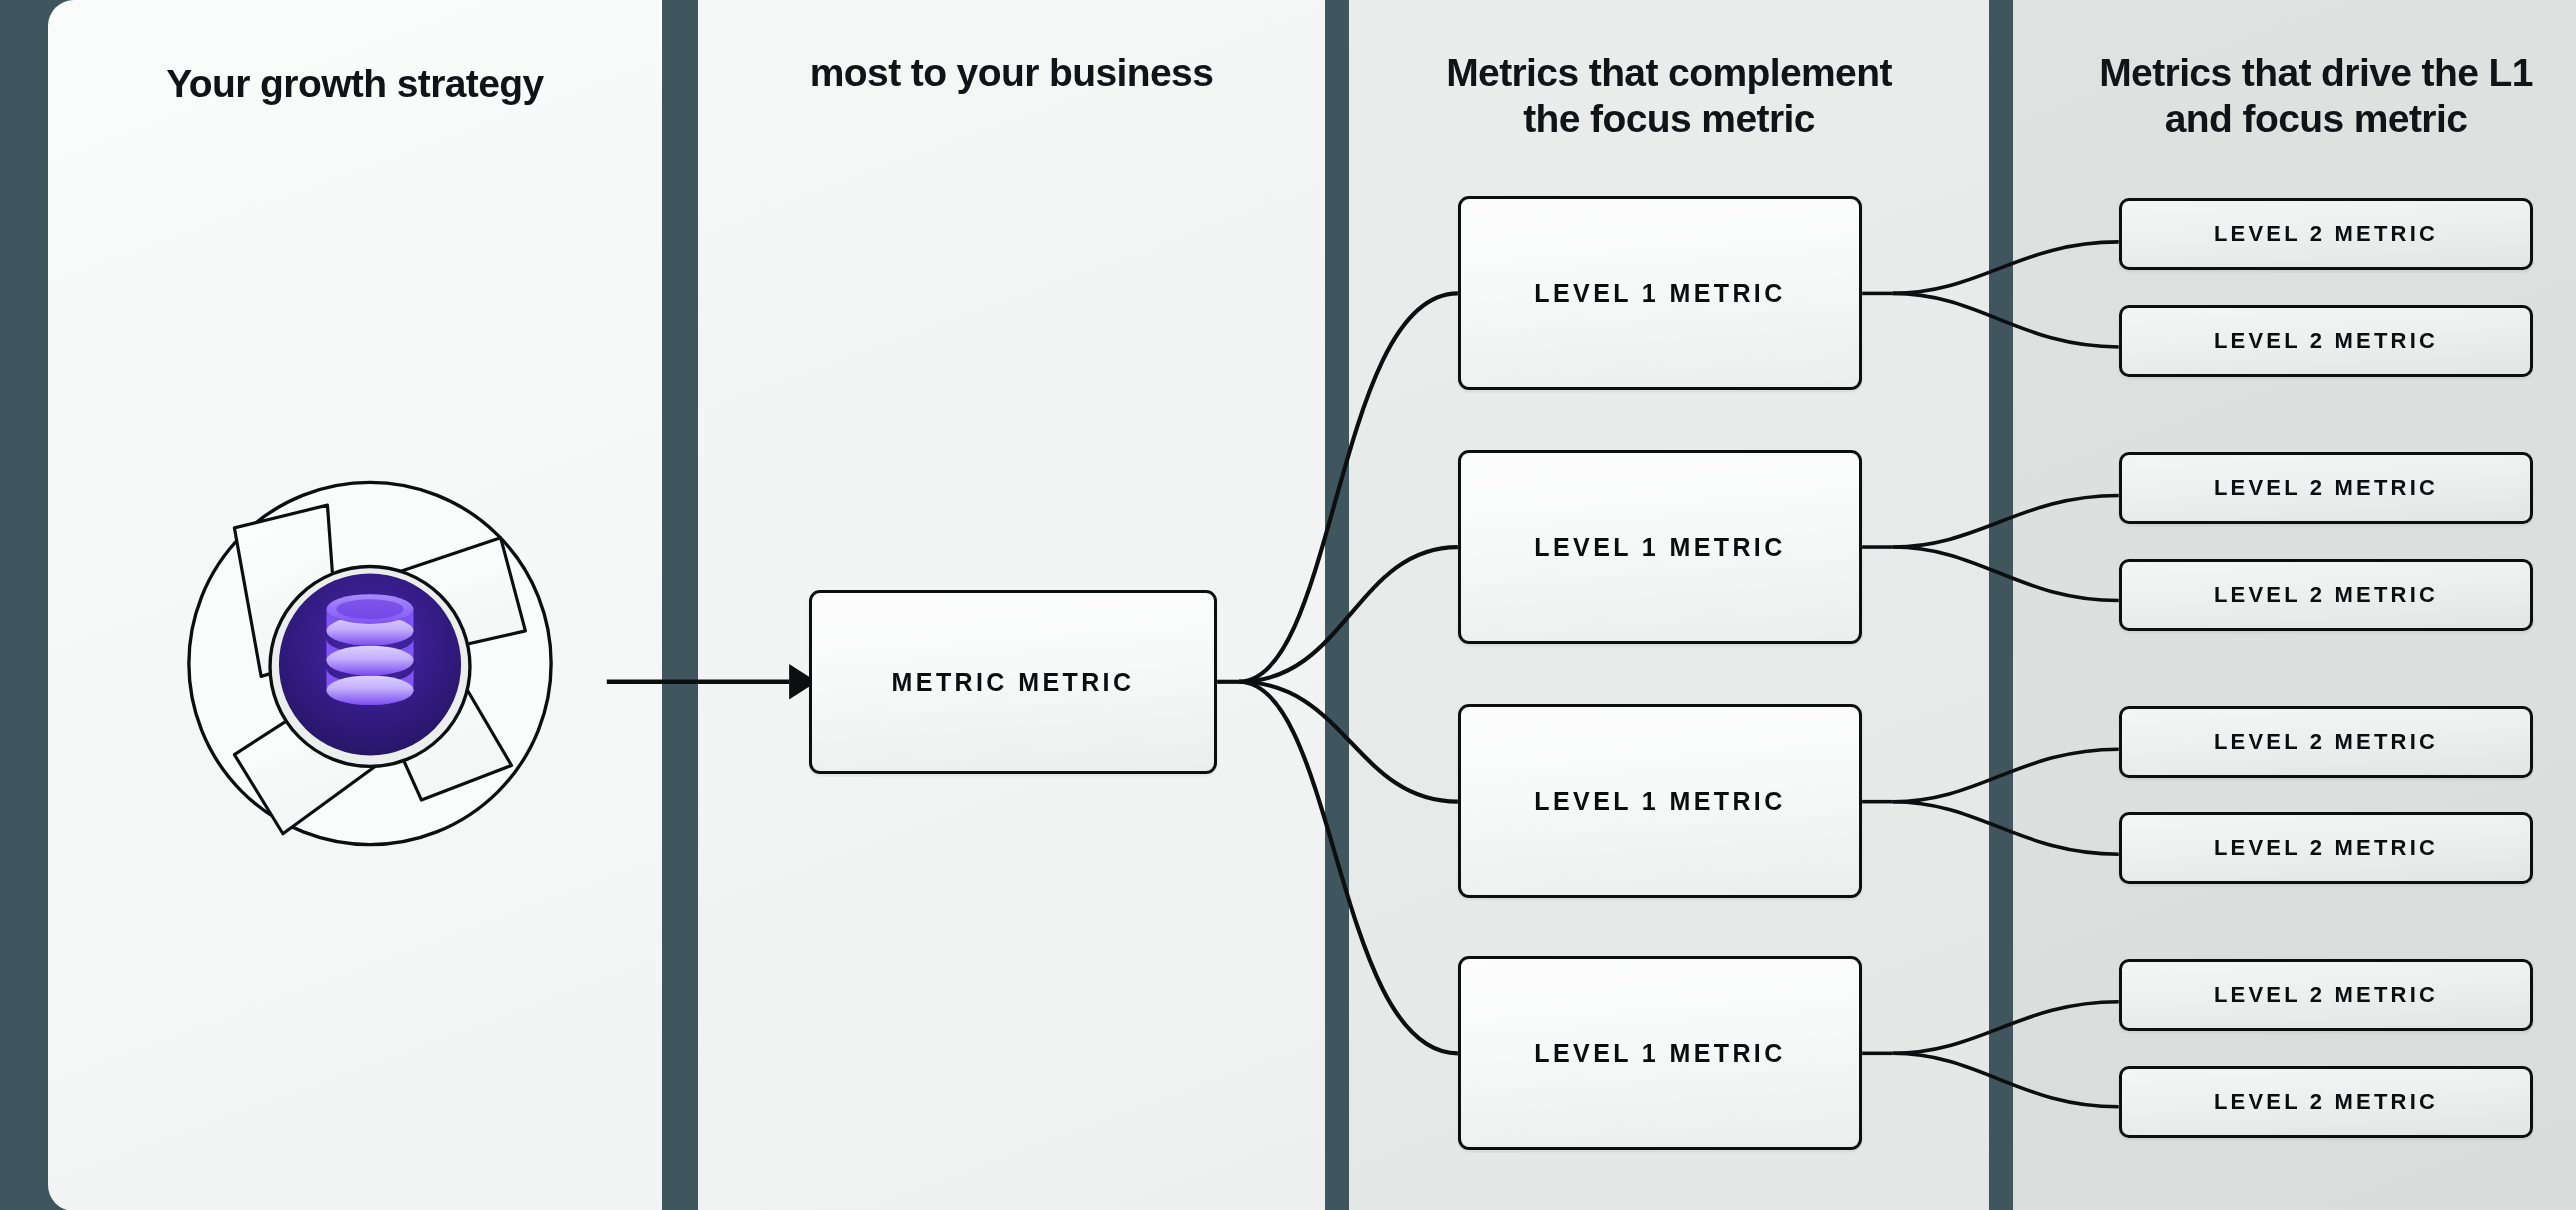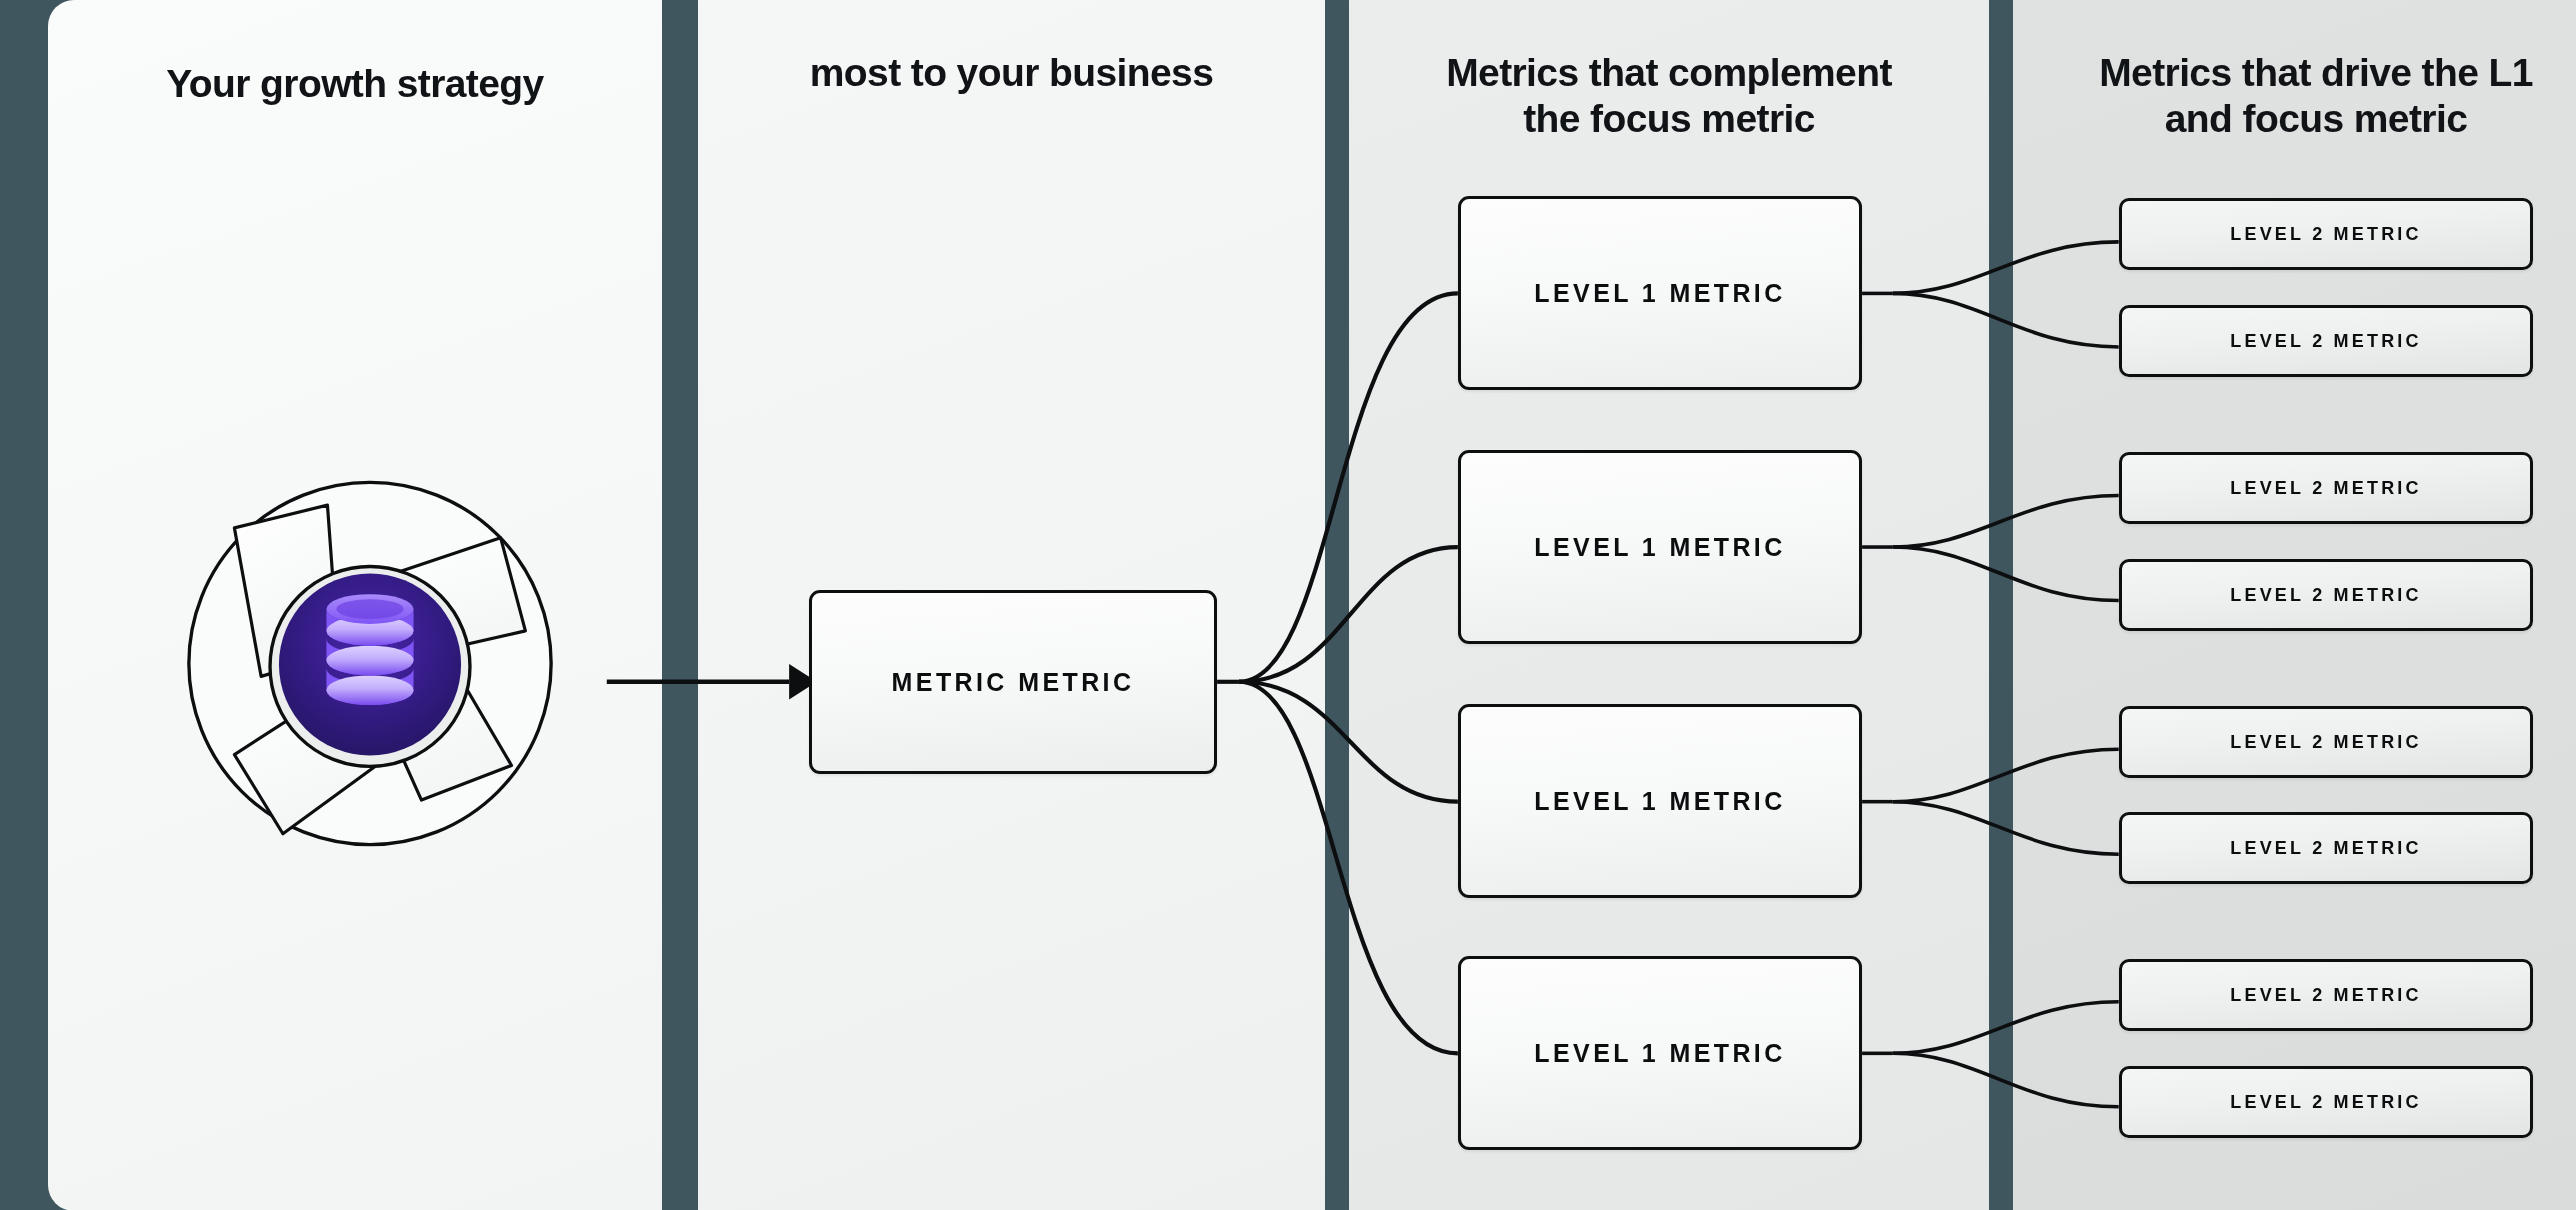--- a/index.html
+++ b/index.html
@@ -103,21 +103,21 @@
   .node.l1 {
     left: 1410px;
     width: 404px;
     height: 194px;
     font-size: 25px;
   }
   .node.l2 {
     left: 2071px;
     width: 414px;
     height: 72px;
-    font-size: 18px;
+    font-size: 22px;
     letter-spacing: 3.2px;
     border-width: 3px;
     border-radius: 10px;
     background: linear-gradient(176deg, #f4f5f5 0%, #eff0f0 40%, #e3e5e5 100%);
   }
 
   
   .l1-1 { top: 196px; }
   .l1-2 { top: 450px; }
   .l1-3 { top: 704px; }

